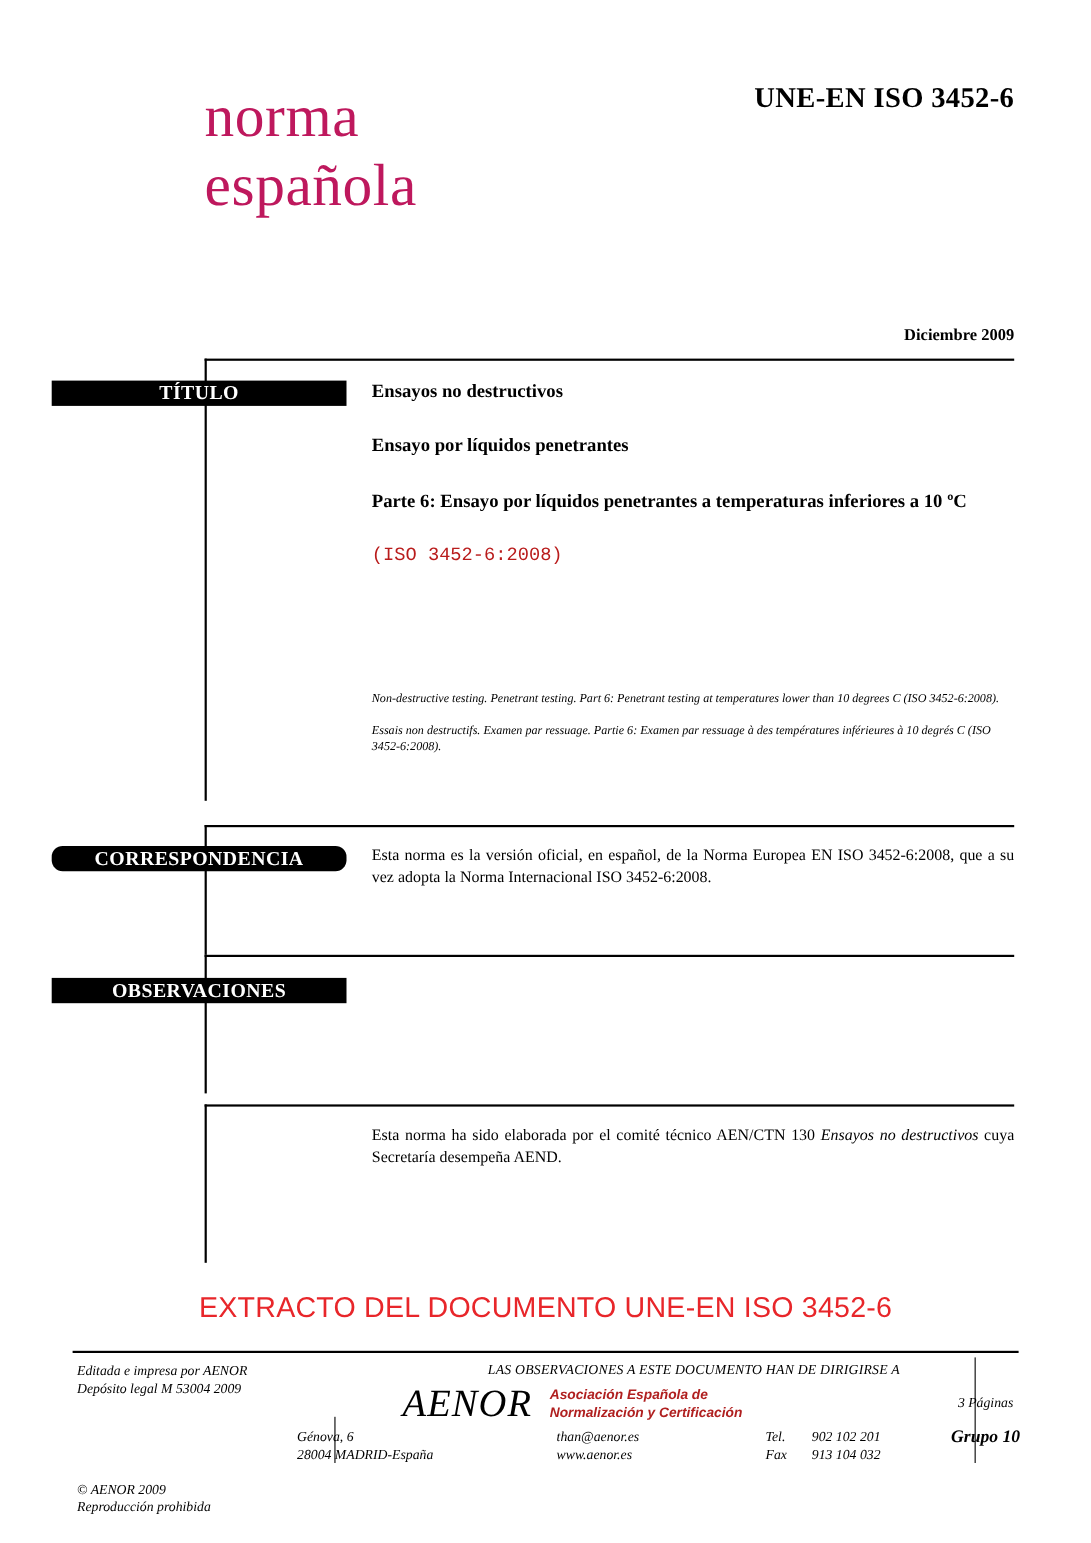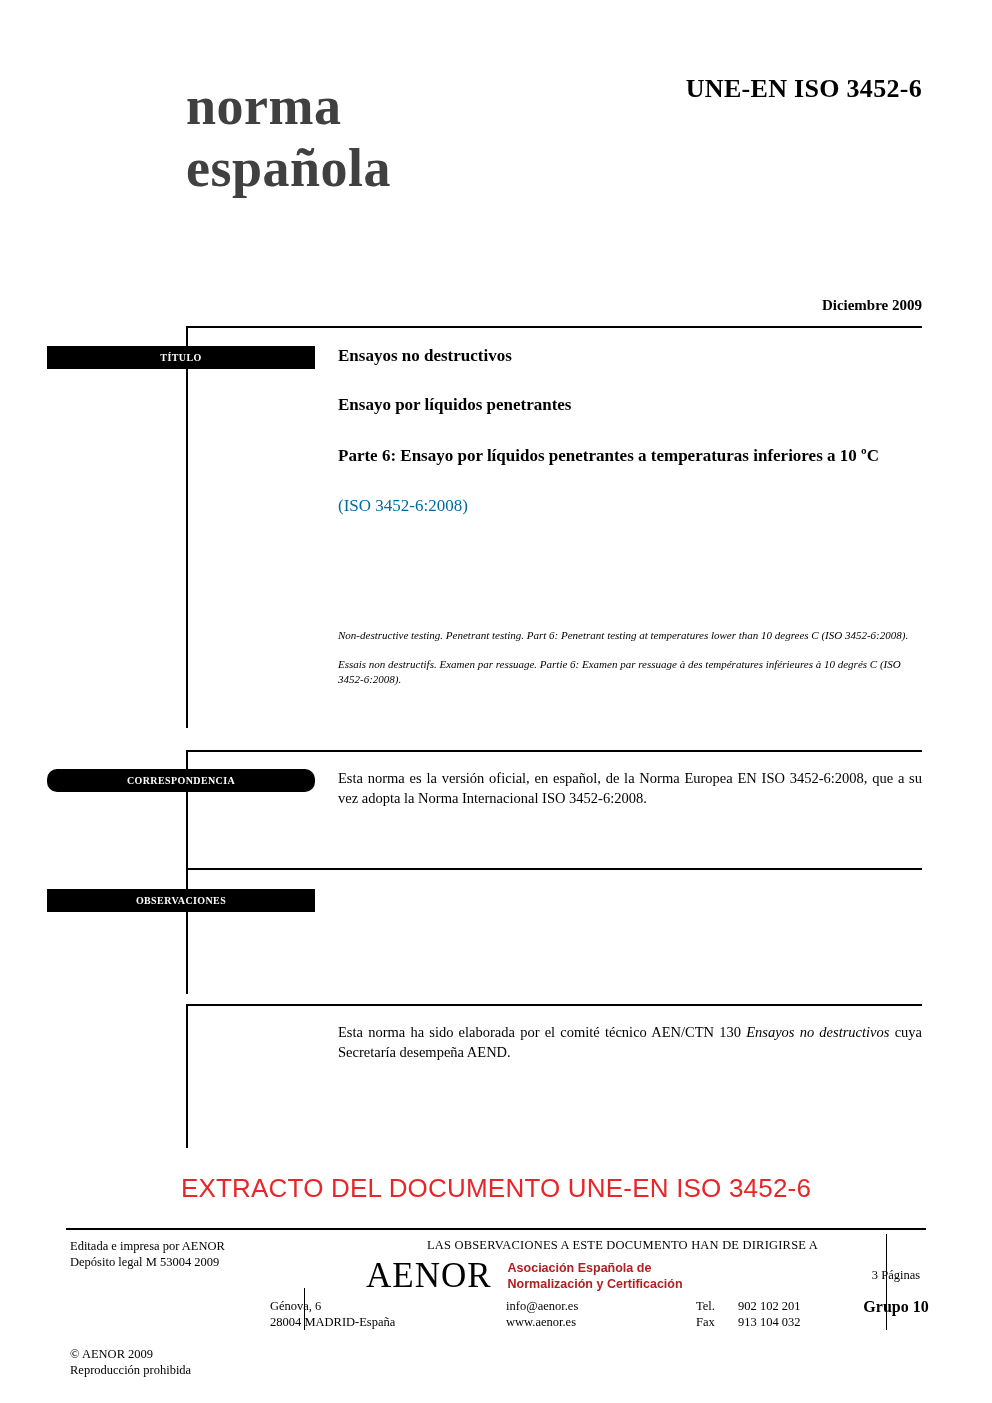--- a/index.html
+++ b/index.html
@@ -21,24 +21,24 @@
 
   
   .logo-block {
     position: absolute;
     left: 186px;
     top: 75px;
     width: 430px;
   }
   .logo-line {
     font-family: "Liberation Serif", serif;
-    font-weight: bold;
+    font-weight: normal;
     font-size: 54px;
     line-height: 62px;
-    color: #404040;
+    color: #be185d;
     letter-spacing: 0.5px;
   }
   .std-code {
     position: absolute;
     right: 70px;
     top: 74px;
     font-family: "Liberation Serif", serif;
     font-weight: bold;
     font-size: 26px;
     color: #000;
@@ -72,21 +72,21 @@
   
   .tag {
     position: absolute;
     left: 47px;
     width: 268px;
     height: 23px;
     background: #000;
     color: #fff;
     font-family: "Liberation Serif", serif;
     font-weight: bold;
-    font-size: 10px;
+    font-size: 18px;
     letter-spacing: 0.4px;
     text-align: center;
     line-height: 23px;
     box-sizing: border-box;
   }
 
   
   .content {
     position: absolute;
     left: 338px;
@@ -102,23 +102,23 @@
   .title-part {
     font-family: "Liberation Serif", serif;
     font-weight: bold;
     font-size: 17px;
     color: #000;
     text-align: justify;
     line-height: 24px;
     margin-bottom: 28px;
   }
   .title-iso {
-    font-family: Liberation Serif, serif;
+    font-family: Liberation Mono, monospace;
     font-size: 17px;
-    color: #0369a1;
+    color: #b91c1c;
   }
   .alt-title {
     font-family: "Liberation Serif", serif;
     font-style: italic;
     font-size: 11px;
     line-height: 15px;
     color: #000;
     margin-bottom: 14px;
   }
   .body-text {
@@ -154,20 +154,21 @@
   }
   .footer {
     position: absolute;
     left: 66px;
     right: 66px;
     top: 1230px;
     height: 100px;
     font-family: "Liberation Serif", serif;
     font-size: 12.5px;
     color: #000;
+    font-style: italic;
   }
   .f-left {
     position: absolute;
     left: 4px;
     top: 8px;
     line-height: 16px;
   }
   .f-left2 {
     position: absolute;
     left: 4px;
@@ -324,21 +325,21 @@
         <div>Normalización y Certificación</div>
       </div>
     </div>
 
     <div class="f-addr">
       <div>Génova, 6</div>
       <div>28004 MADRID-España</div>
     </div>
 
     <div class="f-contact">
-      <div>info@aenor.es</div>
+      <div>than@aenor.es</div>
       <div>www.aenor.es</div>
     </div>
 
     <div class="f-tel">
       <div><span class="lab">Tel.</span><span>902 102 201</span></div>
       <div><span class="lab">Fax</span><span>913 104 032</span></div>
     </div>
 
     <div class="f-pages">3 Páginas</div>
     <div class="f-group">Grupo 10</div>

